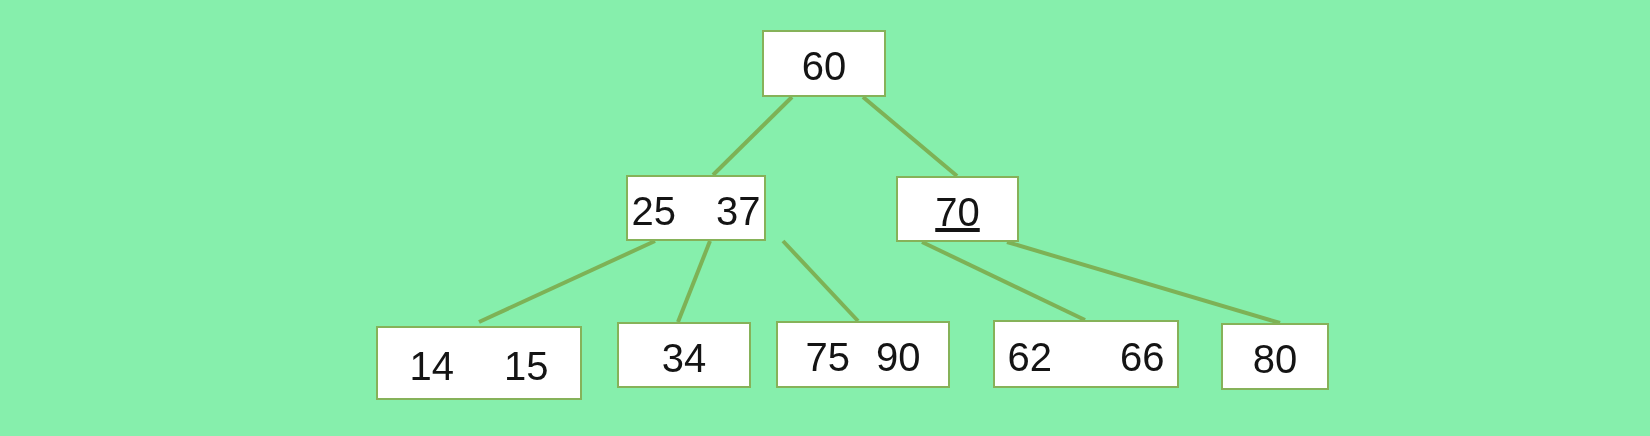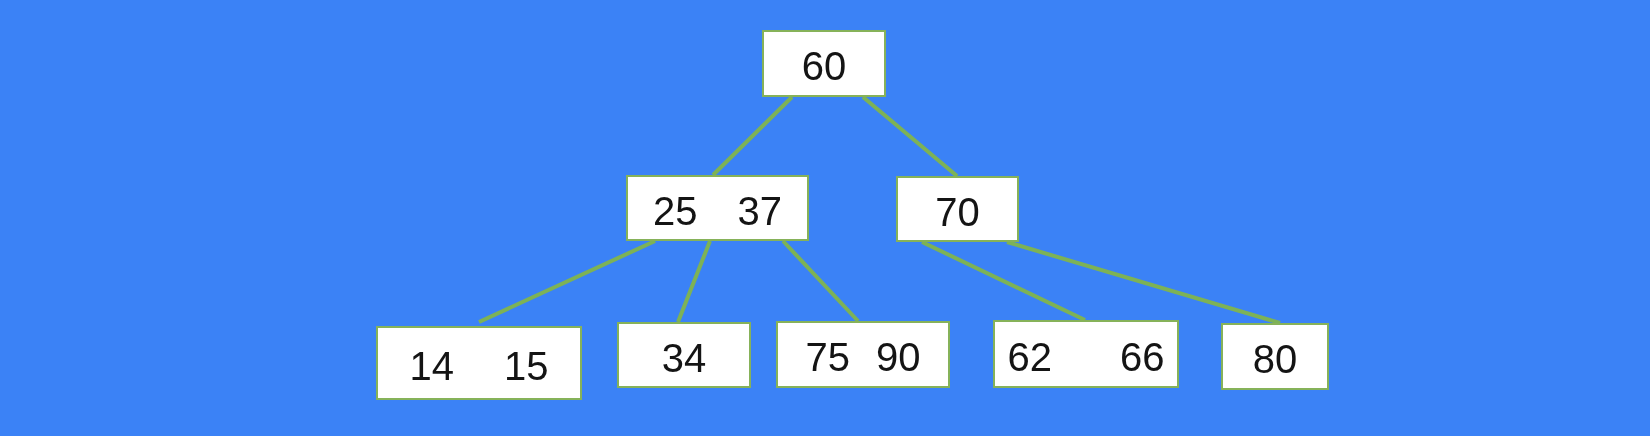--- a/index.html
+++ b/index.html
@@ -4,21 +4,21 @@
 <style>
   html, body {
     margin: 0;
     padding: 0;
     background: #ffffff;
   }
   .canvas {
     position: relative;
     width: 1650px;
     height: 436px;
-    background: #3b82f6;
+    background: #86efac;
     overflow: hidden;
     font-family: "Liberation Sans", sans-serif;
   }
   .edges-svg {
     position: absolute;
     left: 0;
     top: 0;
     width: 1650px;
     height: 436px;
   }
@@ -49,25 +49,25 @@
       <line x1="655" y1="241" x2="479" y2="322" stroke="#7db256" stroke-width="4"></line>
       <line x1="710" y1="241" x2="678" y2="322" stroke="#7db256" stroke-width="4"></line>
       <line x1="783" y1="241" x2="858" y2="321" stroke="#7db256" stroke-width="4"></line>
       <line x1="922" y1="242" x2="1085" y2="320" stroke="#7db256" stroke-width="4"></line>
       <line x1="1007" y1="242" x2="1280" y2="323" stroke="#7db256" stroke-width="4"></line>
     </svg>
   <div id="nodes-layer">
       <div class="node" style="left: 762px; top: 30px; width: 124px; height: 67px;">
         <span class="key">60</span>
       </div>
-      <div class="node" style="left: 626px; top: 175px; width: 183px; height: 66px; column-gap: 40px;">
+      <div class="node" style="left: 626px; top: 175px; width: 140px; height: 66px; column-gap: 40px;">
         <span class="key">25</span>
         <span class="key">37</span>
       </div>
-      <div class="node" style="left: 896px; top: 176px; width: 123px; height: 66px;">
+      <div class="node" style="left: 896px; top: 176px; width: 123px; height: 66px; text-decoration: underline;">
         <span class="key">70</span>
       </div>
       <div class="node" style="left: 376px; top: 326px; width: 206px; height: 74px; column-gap: 50px;">
         <span class="key">14</span>
         <span class="key">15</span>
       </div>
       <div class="node" style="left: 617px; top: 322px; width: 134px; height: 66px; align-items: center;">
         <span class="key">34</span>
       </div>
       <div class="node" style="left: 776px; top: 321px; width: 174px; height: 67px; column-gap: 26px;">

